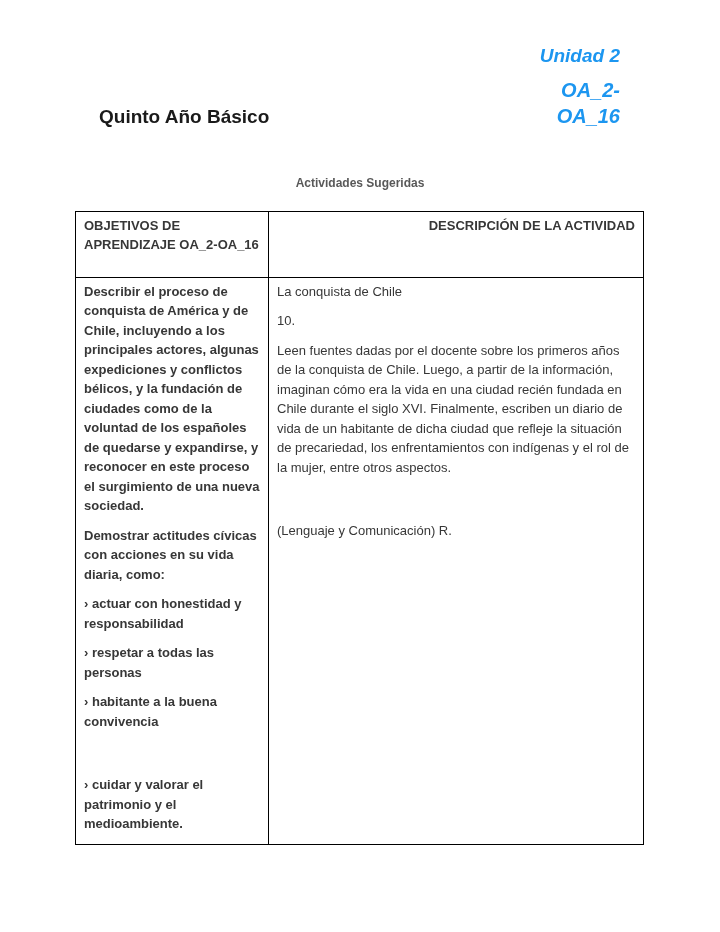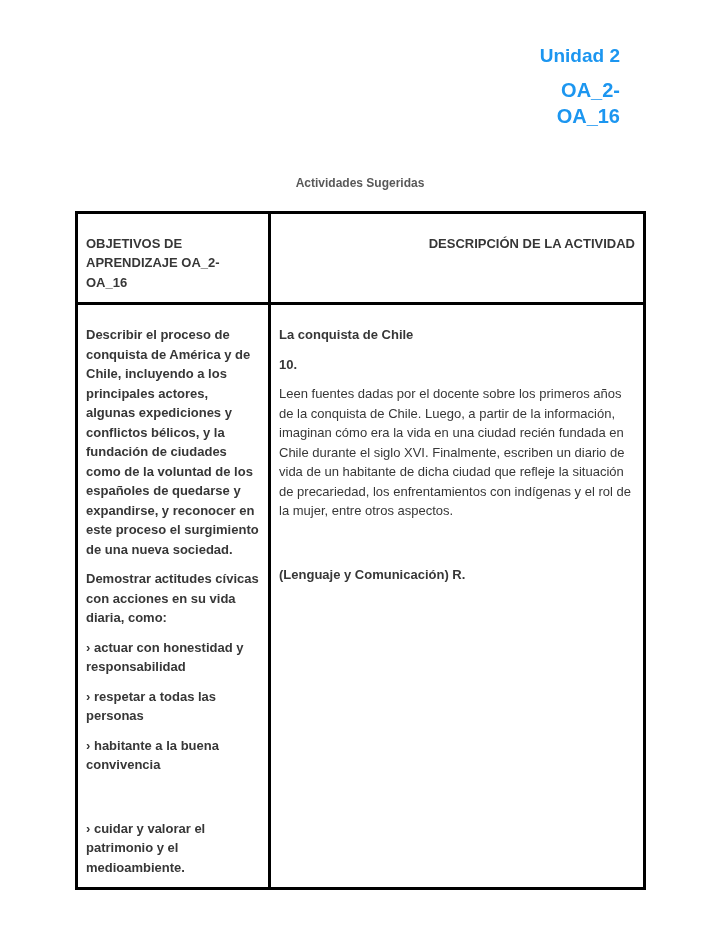--- a/index.html
+++ b/index.html
@@ -15,52 +15,53 @@
   }
   .header-left { width:480px; }
   .page-title {
     color:#1c96f0; font-size:28px; font-weight:bold; line-height:1.2;
     letter-spacing:0.2px;
   }
   .subtitle {
     color:#1a1a1a; font-size:19px; font-weight:bold; line-height:1.3;
     margin-top:2px;
   }
-  .header-right { text-align:right; padding-bottom:1px; }
+  .header-right { text-align:right; padding-bottom:1px;font-style:italic; }
   .unit-label { color:#1c96f0; font-size:19px; font-weight:bold; line-height:1.3; }
   .oa-code   { color:#1c96f0; font-size:20px; font-weight:bold; line-height:1.3;margin-top:8px; }
   .section-heading {
     text-align:center; color:#595959; font-size:12px; font-weight:bold;
     margin-top:46px;
   }
   table.activities {
     border-collapse:collapse; margin:21px 0 0 75px; width:568px;
     table-layout:fixed;
   }
   table.activities th, table.activities td {
-    border:3px solid #000000; vertical-align:top;
-    font-size:13px; line-height:1.5; padding:20px 8px 10px 8px;
+    border:1px solid #000000; vertical-align:top;
+    font-size:13px; line-height:1.5; padding:4px 8px 10px 8px;
   }
   col.c1 { width:193px; }
   col.c2 { width:375px; }
   th.obj-header  { text-align:left;  font-weight:bold; height:66px; }
   th.desc-header { text-align:right; font-weight:bold; }
   td.objectives-cell { font-weight:bold; }
   .cell p { margin:0 0 10px 0; }
   .cell p:last-child { margin-bottom:0;margin-top:44px; }
-  td.activity-cell .bold { font-weight:bold; }
+  td.activity-cell .bold { font-weight:normal; }
   td.objectives-cell { height:538px; }
 </style>
 </head>
 <body>
 
 <div class="page">
 
   <div class="header">
     <div class="header-left">
+      <div class="subtitle">Quinto Año Básico</div>
     </div>
     <div class="header-right">
       <div class="unit-label">Unidad 2</div>
       <div class="oa-code">OA_2-OA_16</div>
     </div>
   </div>
 
   <div class="section-heading">Actividades Sugeridas</div>
 
   <table class="activities">

